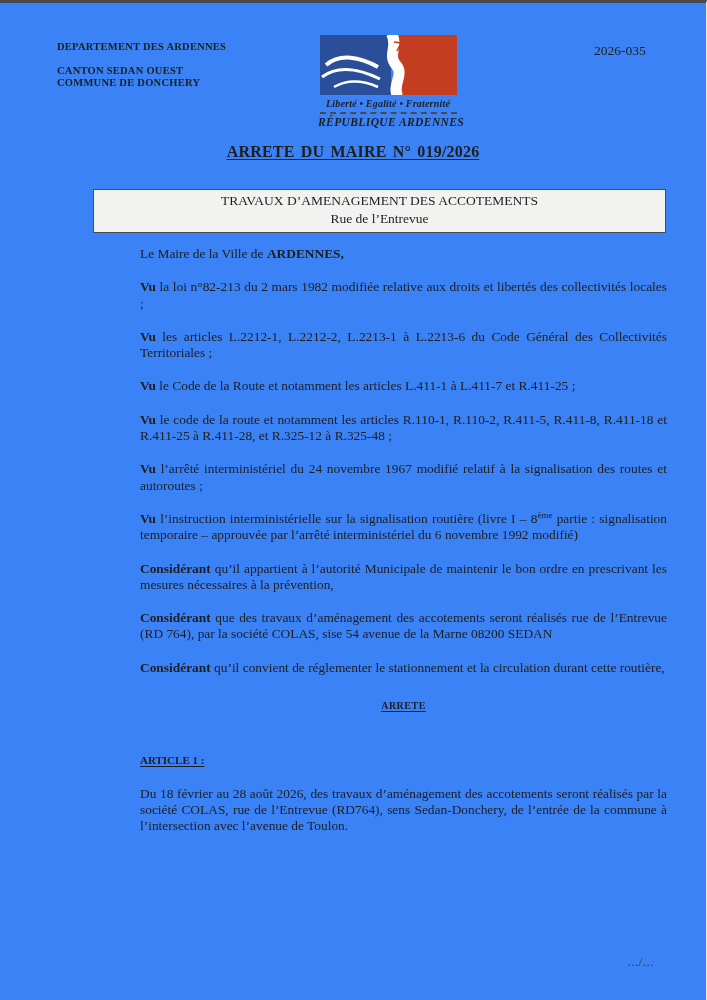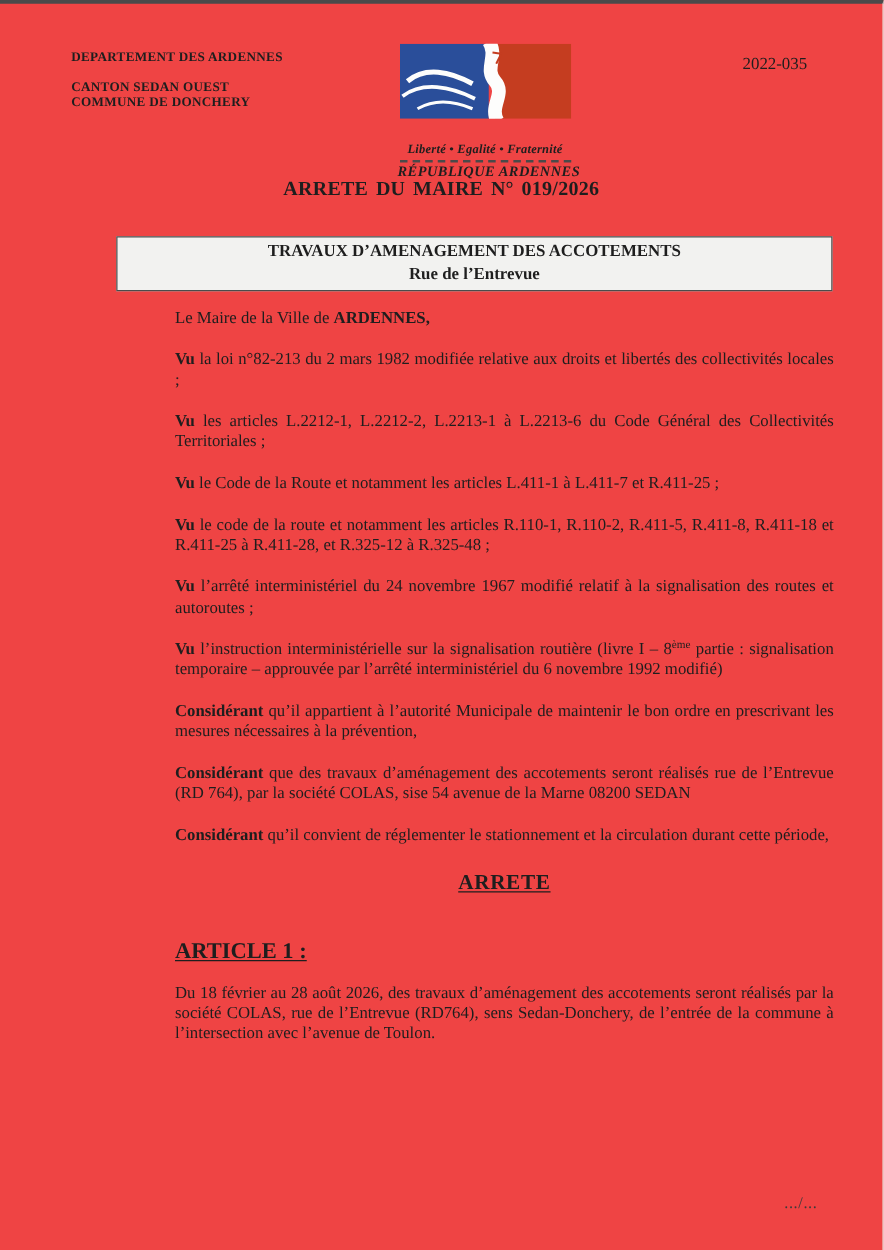--- a/index.html
+++ b/index.html
@@ -1,77 +1,77 @@
 <!DOCTYPE html>
 <html lang="fr"><head>
 <meta charset="utf-8">
 <style>
   html,body { margin:0; padding:0; background:#ffffff; }
   .page {
     position:relative;
     width:707px; height:1000px;
-    background:#ef4444;
+    background:#3b82f6;
     box-sizing:border-box;
     border-top:3px solid #4a4a4a;
     border-right:1px solid #ececea;
     font-family:"Liberation Serif", serif;
     color:#1e1e1e;
     overflow:hidden;
   }
 
   
   .h-left {
     position:absolute; left:57px; top:38px;
     font-weight:bold; font-size:10.5px; line-height:12.5px;
     letter-spacing:0.25px;
   }
   .h-left .l1 { margin-bottom:11px; }
 
   .logo-block { position:absolute; left:318px; top:32px; width:140px; text-align:center; }
   .logo-block svg { display:block; margin:0 auto; }
   .motto {
-    margin-top:19px; font-size:10px; font-weight:bold; font-style:italic;
+    margin-top:3px; font-size:10px; font-weight:bold; font-style:italic;
     letter-spacing:0.2px; white-space:nowrap;
   }
   .dash-rule { width:137px; margin:3px auto 2px auto; border-top:2px dashed #4a4a4a; height:0; }
   .republic {
     font-size:11.5px; font-weight:bold; font-style:italic;
     letter-spacing:0.4px; white-space:nowrap;
   }
 
   .ref-number { position:absolute; left:594px; top:40px; font-size:13.5px; }
 
   
   .doc-title {
     position:absolute; left:0; right:0; top:140px;
     text-align:center; font-size:16px; font-weight:bold;
-    text-underline-offset:2px;
+    text-decoration:underline; text-underline-offset:2px;
     letter-spacing:0.2px; word-spacing:2px;
   }
   .subject-box {
     position:absolute; left:93px; top:186px; width:573px; box-sizing:border-box;
     border:1.5px solid #4c4c4c; background:#f2f2f0;
     text-align:center; padding:2px 6px 4px 6px;
-    font-weight:bold; font-size:13.5px; line-height:18px;
+    font-weight:normal; font-size:13.5px; line-height:18px;
   }
 
   
   .content {
     position:absolute; left:140px; right:39px; top:243px;
     font-size:13.4px; line-height:16.3px; text-align:justify;
   }
   .content p { margin:17px 0 0 0; }
   .content p.intro { margin-top:0; }
   .arrete-heading {
-    margin-top:22px; text-align:center; font-weight:bold; font-size:17px;
+    margin-top:22px; text-align:center; font-weight:bold; font-size:10px;
     text-decoration:underline; text-underline-offset:2px; letter-spacing:0.5px;
   }
   .article { margin-top:38px; }
   .article-heading {
-    font-weight:bold; font-size:18px;
+    font-weight:bold; font-size:11px;
     text-decoration:underline; text-underline-offset:2px;
   }
   .article-text { margin:0; }
   sup { font-size:9px; line-height:0;margin-top:15px; }
 
   .continuation {
     position:absolute; right:52px; top:951px;
     font-size:13px; letter-spacing:0.5px; color:#3a3a3a;
   }
 </style>
@@ -97,21 +97,21 @@
       <path d="M2,42 C18,30 40,34 60,44" stroke="#fdfdfc" stroke-width="3" fill="none"></path>
       <path d="M14,52 C28,44 44,46 58,52" stroke="#fdfdfc" stroke-width="2.5" fill="none"></path>
 
       <path d="M74,7 l7,1 l-4,8" stroke="#c53d20" stroke-width="1.6" fill="none"></path>
     </svg>
     <div class="motto">Liberté • Egalité • Fraternité</div>
     <div class="dash-rule"></div>
     <div class="republic">RÉPUBLIQUE ARDENNES</div>
   </div>
 
-  <div class="ref-number">2022-035</div>
+  <div class="ref-number">2026-035</div>
 
   <div class="doc-title">ARRETE DU MAIRE N° 019/2026</div>
 
   <div class="subject-box">
     <div>TRAVAUX D’AMENAGEMENT DES ACCOTEMENTS</div>
     <div>Rue de l’Entrevue</div>
   </div>
 
   <div class="content">
 
@@ -127,21 +127,21 @@
     <p><strong>Vu</strong> <span>le code de la route et notamment les articles R.110-1, R.110-2, R.411-5, R.411-8, R.411-18 et R.411-25 à R.411-28, et R.325-12 à R.325-48 ;</span></p>
 
     <p><strong>Vu</strong> <span>l’arrêté interministériel du 24 novembre 1967 modifié relatif à la signalisation des routes et autoroutes ;</span></p>
 
     <p><strong>Vu</strong> <span>l’instruction interministérielle sur la signalisation routière (livre I – 8</span><sup>ème</sup><span> partie : signalisation temporaire – approuvée par l’arrêté interministériel du 6 novembre 1992 modifié)</span></p>
 
     <p><strong>Considérant</strong> <span>qu’il appartient à l’autorité Municipale de maintenir le bon ordre en prescrivant les mesures nécessaires à la prévention,</span></p>
 
     <p><strong>Considérant</strong> <span>que des travaux d’aménagement des accotements seront réalisés rue de l’Entrevue (RD 764), par la société COLAS, sise 54 avenue de la Marne 08200 SEDAN</span></p>
 
-    <p><strong>Considérant</strong> <span>qu’il convient de réglementer le stationnement et la circulation durant cette période,</span></p>
+    <p><strong>Considérant</strong> <span>qu’il convient de réglementer le stationnement et la circulation durant cette routière,</span></p>
 
     <div class="arrete-heading">ARRETE</div>
 
     <div class="article">
       <div class="article-heading">ARTICLE 1 :</div>
       <p class="article-text">Du 18 février au 28 août 2026, des travaux d’aménagement des accotements seront réalisés par la société COLAS, rue de l’Entrevue (RD764), sens Sedan-Donchery, de l’entrée de la commune à l’intersection avec l’avenue de Toulon.</p>
     </div>
 
   </div>
 

